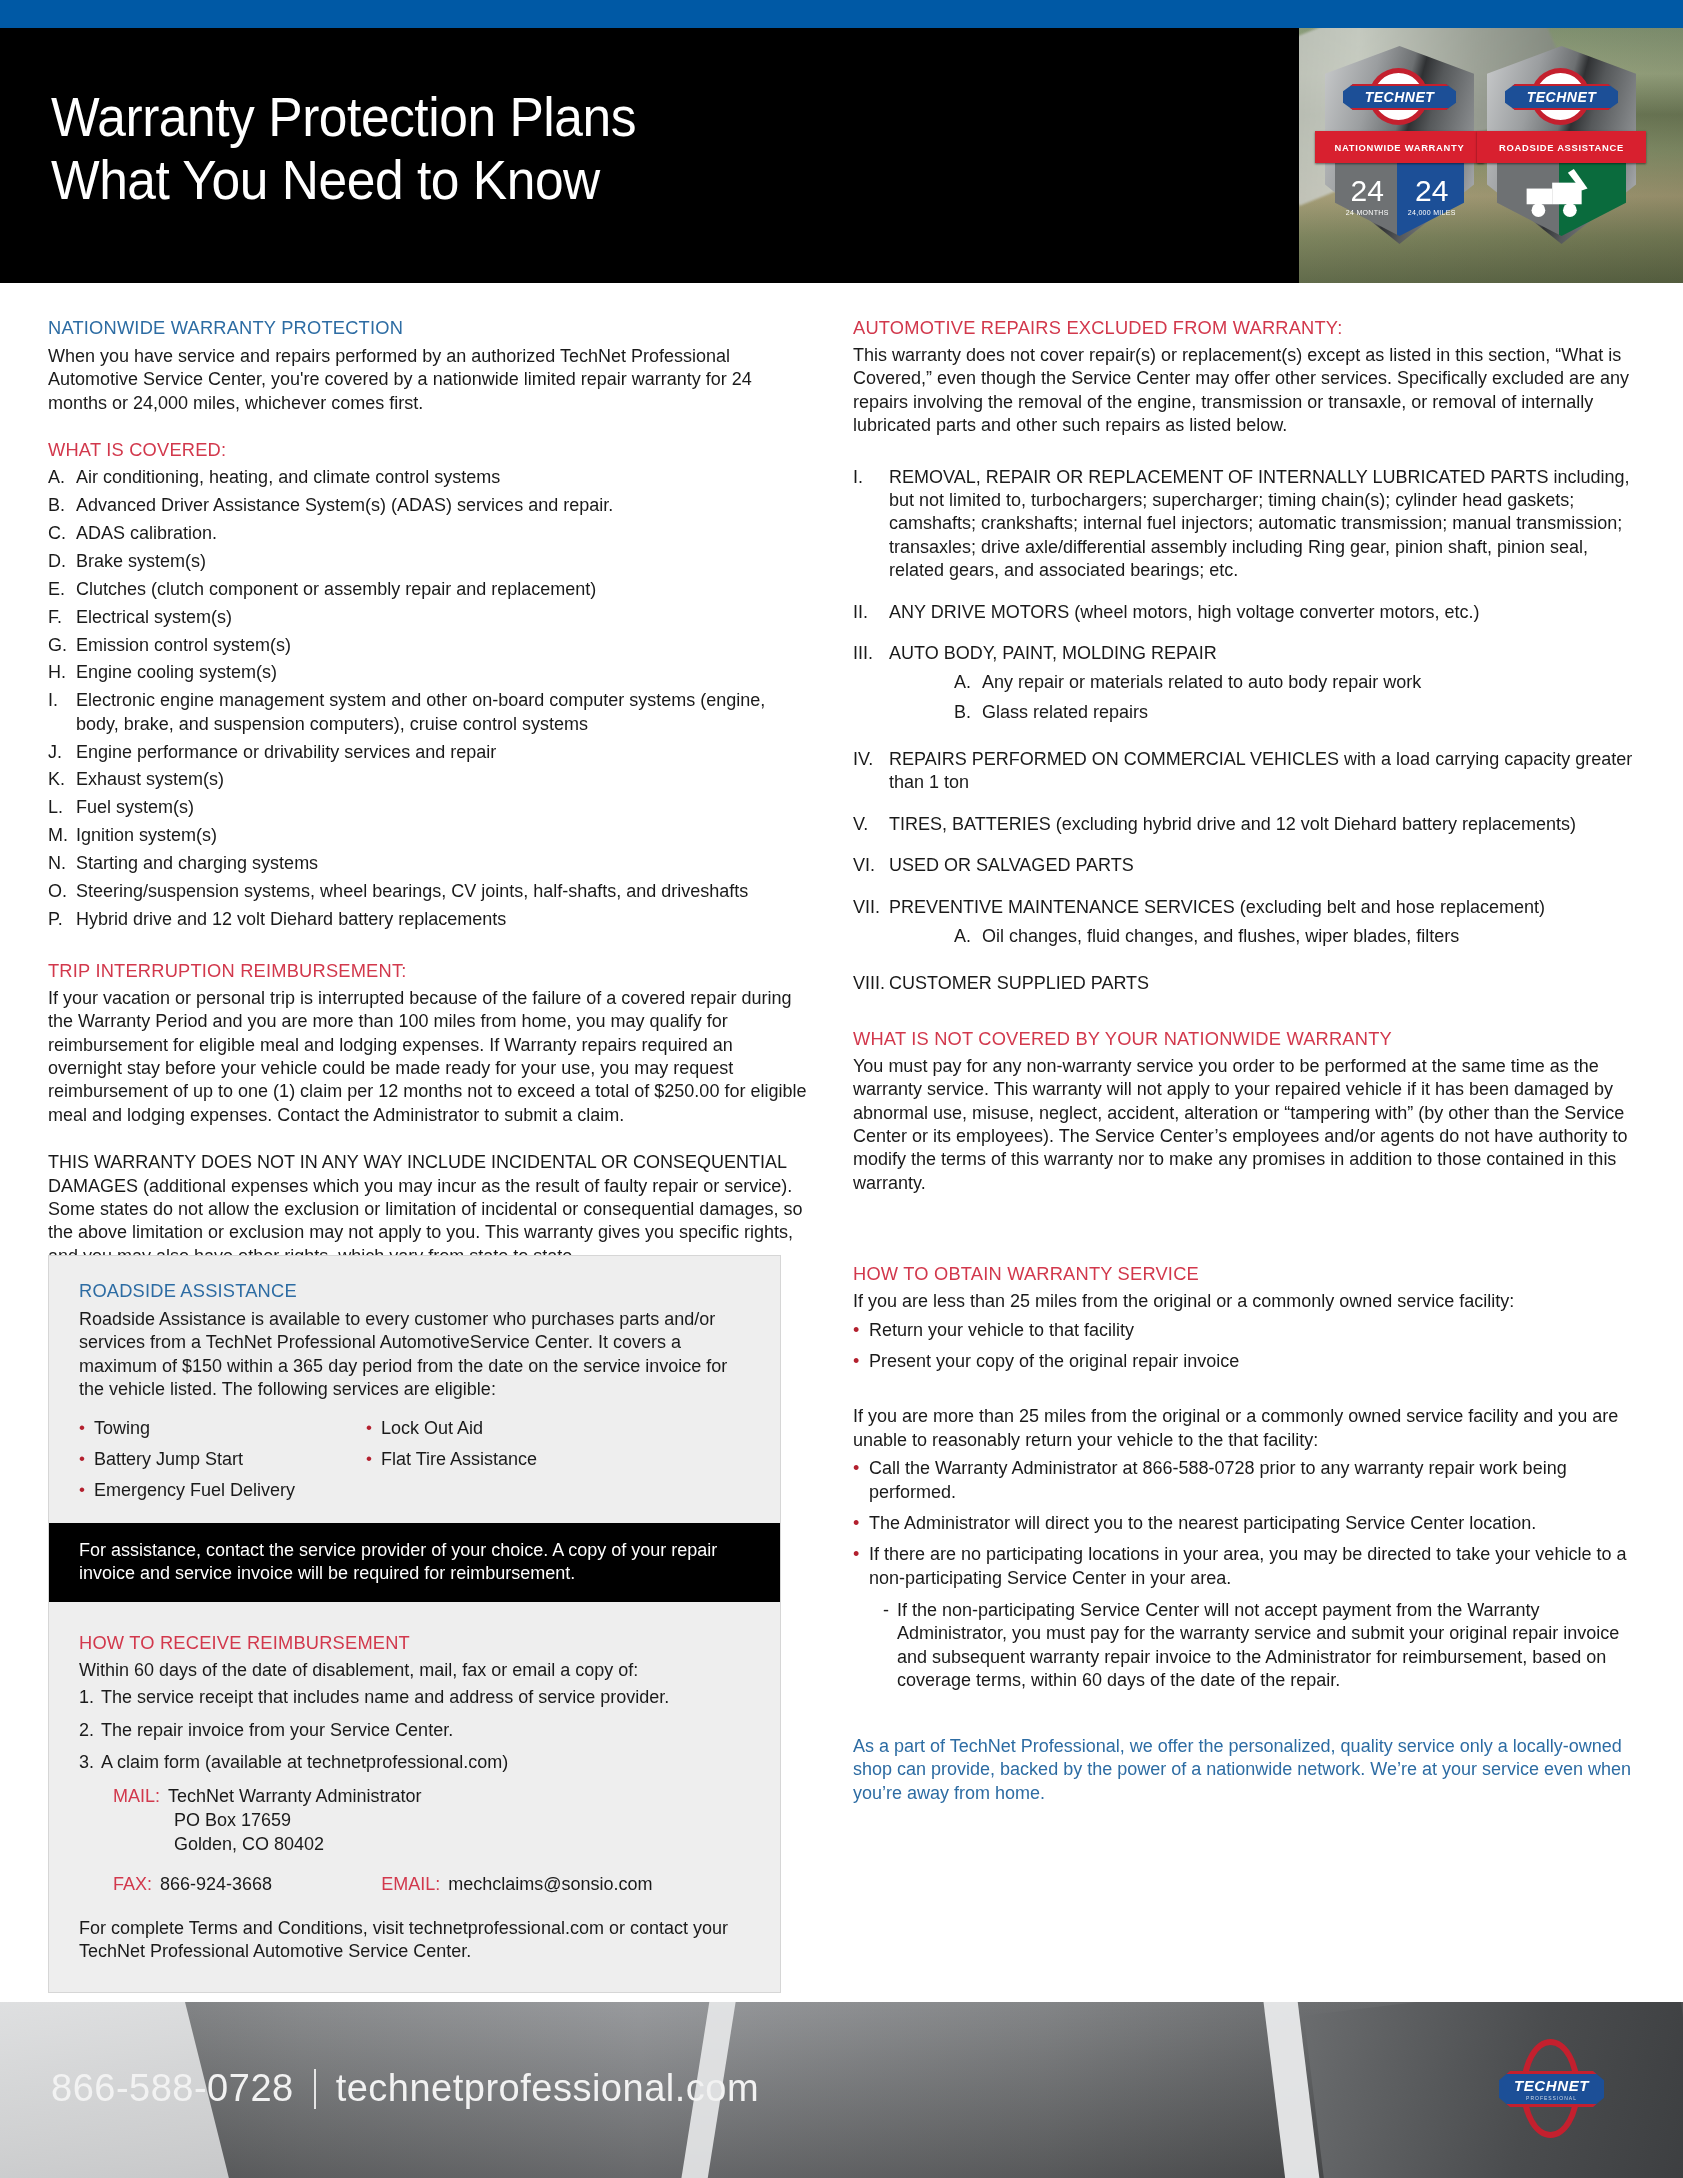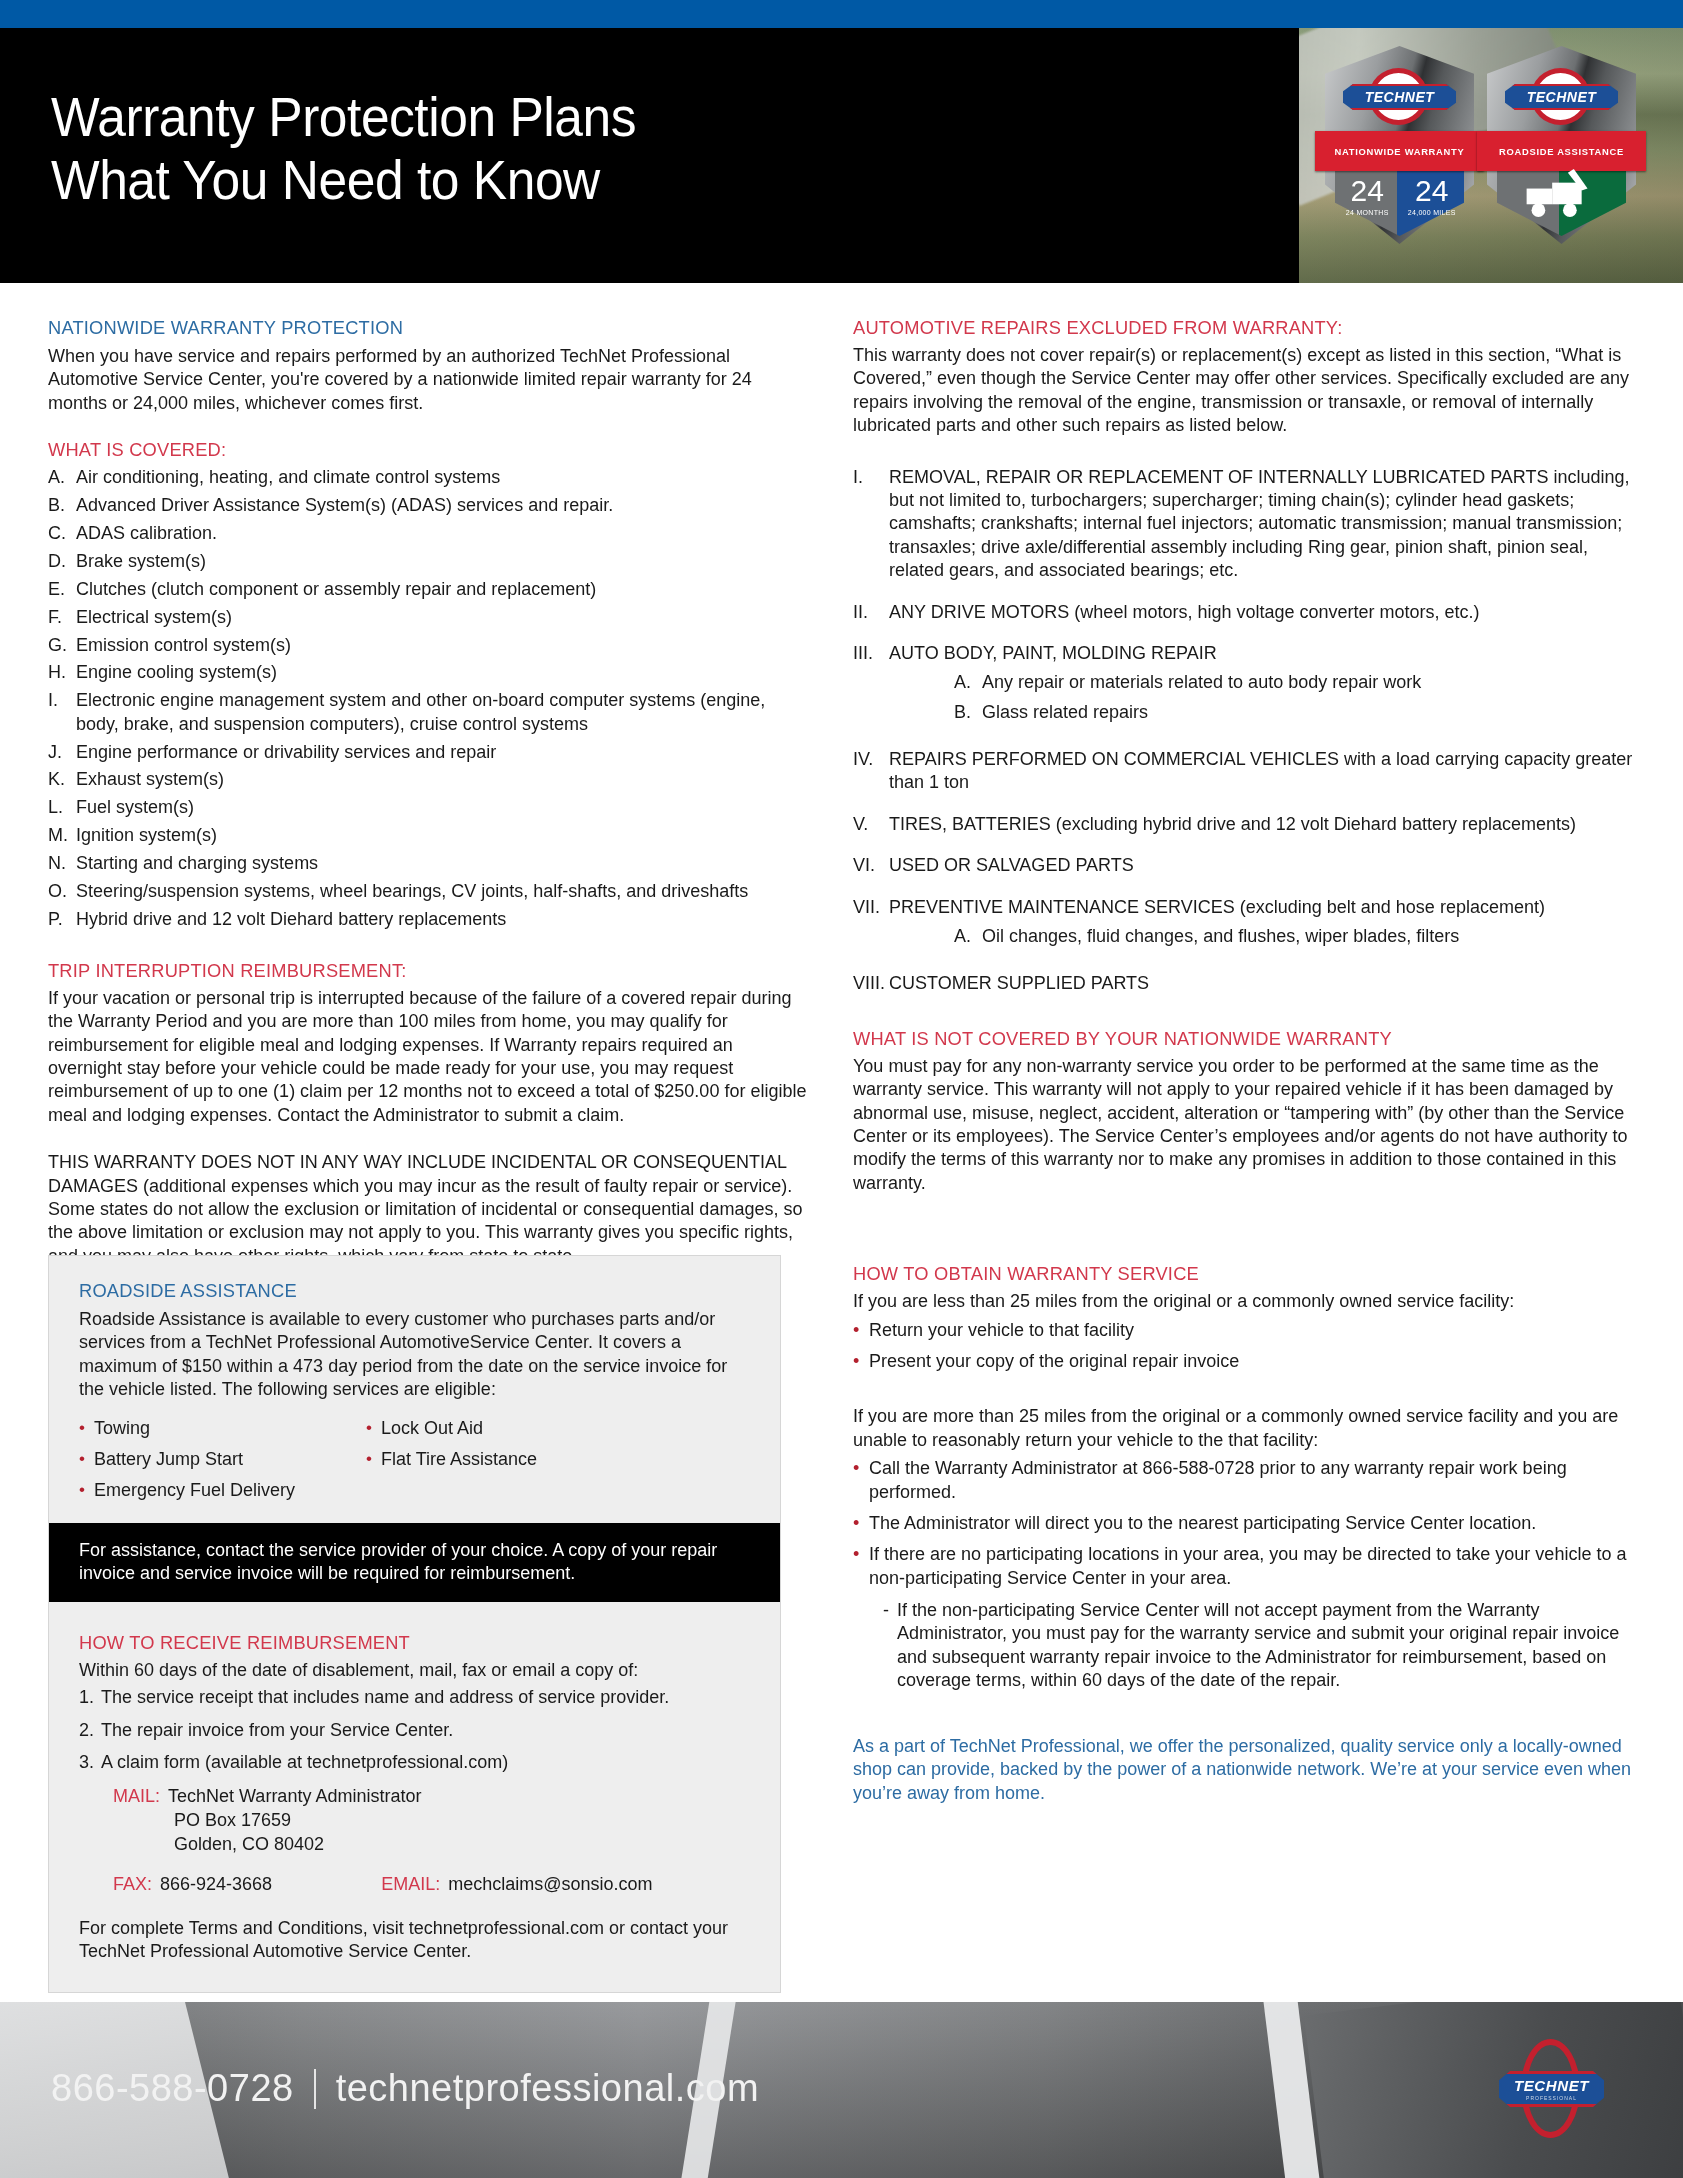--- a/index.html
+++ b/index.html
@@ -41,21 +41,21 @@
     background: linear-gradient(105deg,#c9cbcc 0%,#9b9ea0 28%,#6d7072 46%,#2f3133 52%,#55585a 62%,#8b8e90 85%,#bdc0c2 100%);
     clip-path: polygon(50% 0%, 100% 14%, 100% 70%, 50% 100%, 0% 70%, 0% 14%);
   }
   .shield-bottom {
     position:absolute; left:10px; right:10px; top:107px; bottom:8px;
     clip-path: polygon(0 0, 100% 0, 100% 60%, 50% 100%, 0 60%);
   }
   .b1 .shield-bottom { background: linear-gradient(to right,#6e7173 0%,#6e7173 48%,#1c4f97 48%,#1c4f97 100%); }
   .b2 .shield-bottom { background: linear-gradient(to right,#6e7173 0%,#6e7173 48%,#0a6b3d 48%,#0a6b3d 100%); }
   .ribbon {
-    position:absolute; left:-10px; right:-10px; top:85px; height:40px;
+    position:absolute; left:-10px; right:-10px; top:85px; height:32px;
     background:#d8202f; display:flex; align-items:center; justify-content:center;
     color:#fff; font-size:9.4px; letter-spacing:0.7px; font-weight:700;
     font-family:"Liberation Sans Narrow","Liberation Sans",sans-serif;
     box-shadow:0 1px 2px rgba(0,0,0,.5);
   }
   .tn-logo {
     position:absolute; left:18px; top:20px; width:113px; height:61px;
   }
   .tn-ring {
     position:absolute; left:26px; top:2px; width:59px; height:57px; border-radius:50%;
@@ -442,21 +442,21 @@
 
       <div class="gap-lg"></div>
 
       <p class="blue-note">As a part of TechNet Professional, we offer the personalized, quality service only a locally-owned shop can provide, backed by the power of a nationwide network. We’re at your service even when you’re away from home.</p>
     </div>
   </div>
 
   <div class="panel">
     <div class="panel-inner">
       <h3 class="sec-blue">ROADSIDE ASSISTANCE</h3>
-      <p class="body">Roadside Assistance is available to every customer who purchases parts and/or services from a TechNet Professional AutomotiveService Center. It covers a maximum of $150 within a 473 day period from the date on the service invoice for the vehicle listed. The following services are eligible:</p>
+      <p class="body">Roadside Assistance is available to every customer who purchases parts and/or services from a TechNet Professional AutomotiveService Center. It covers a maximum of $150 within a 365 day period from the date on the service invoice for the vehicle listed. The following services are eligible:</p>
       <div style="height:16px"></div>
       <div id="services-grid">
           <div class="dot-row">
             <div class="dot-item colA">
               <span class="bullet">•</span>
               <span>Towing</span>
             </div>
             <div class="dot-item">
               <span class="bullet">•</span>
               <span>Lock Out Aid</span>

